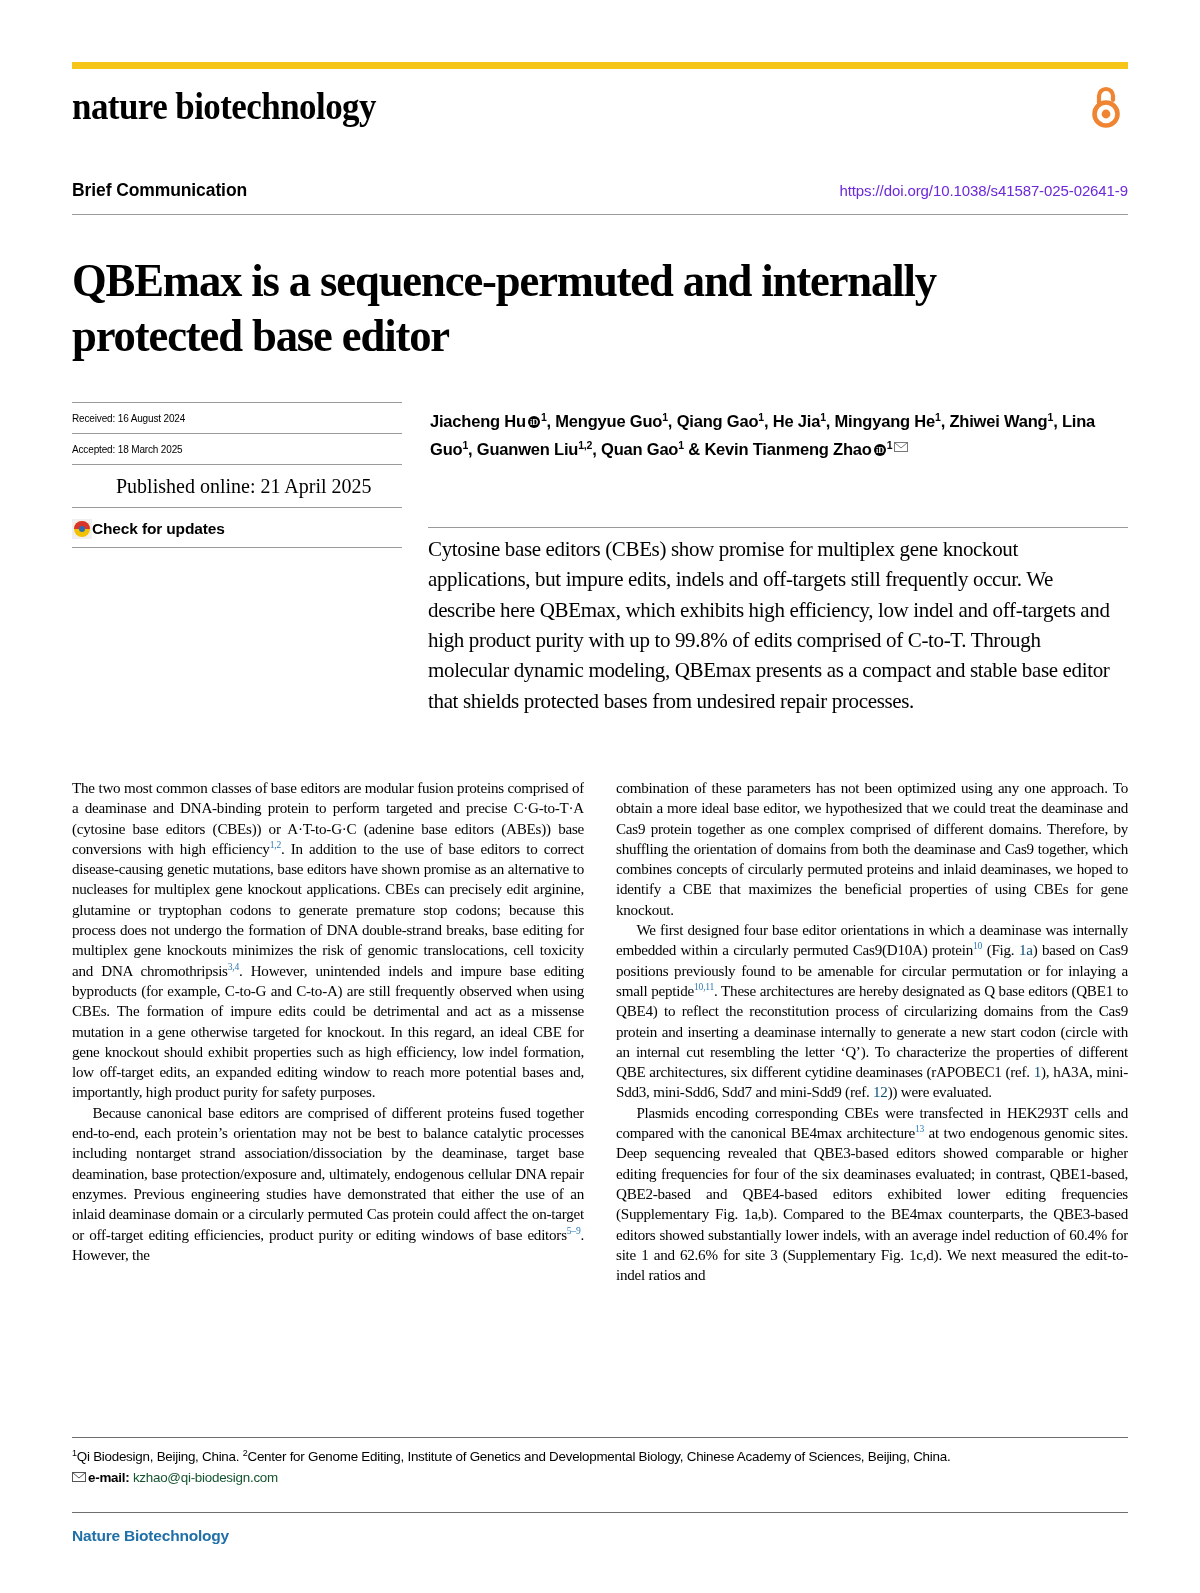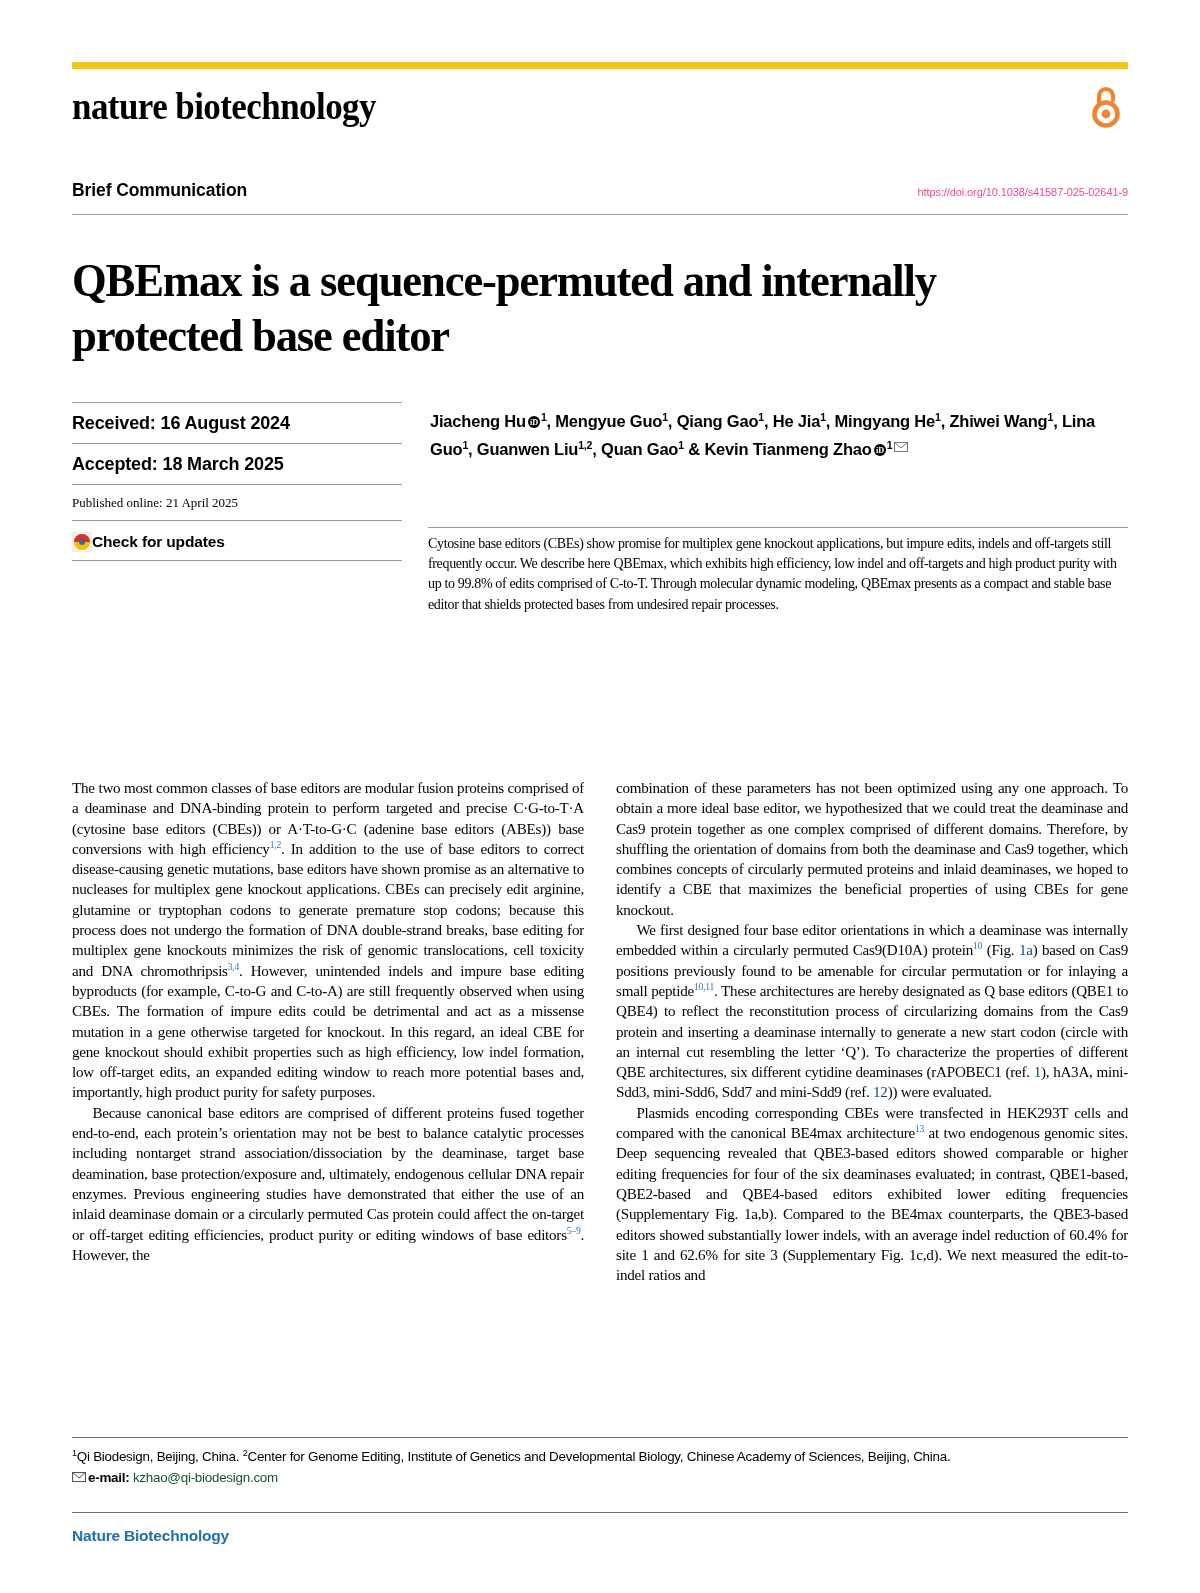--- a/index.html
+++ b/index.html
@@ -72,22 +72,22 @@
     display: flex;
     align-items: baseline;
     justify-content: space-between;
   }
   .art-type {
     font-size: 17.5px;
     font-weight: 700;
     letter-spacing: -0.1px;
   }
   .doi-link {
-    font-size: 11px;
-    color: #ec4899;
+    font-size: 15px;
+    color: #6d28d9;
     text-decoration: none;
     letter-spacing: -0.1px;
   }
   .rule-thin {
     position: absolute;
     left: 72px;
     width: 1056px;
     height: 1px;
     background: #9a9a9a;
   }
@@ -114,30 +114,31 @@
     left: 72px;
     top: 402px;
     width: 330px;
   }
   .meta-rule {
     height: 1px;
     background: #9a9a9a;
     width: 100%;
   }
   .meta-item {
-    font-size: 18px;
-    font-weight: 700;
+    font-size: 10px;
+    font-weight: 400;
     letter-spacing: -0.15px;
     padding: 10px 0 9px 0;
   }
   .meta-item.serif-light {
     font-family: "Liberation Serif", serif;
     font-weight: 400;
-    font-size: 13px;
+    font-size: 20px;
     letter-spacing: 0;
+    margin-left: 44px;
   }
   .check-updates {
     display: flex;
     align-items: center;
     padding: 11px 0 8px 0;
   }
   .crossmark {
     width: 20px;
     height: 20px;
     flex: 0 0 auto;
@@ -188,21 +189,21 @@
     width: 700px;
     height: 1px;
     background: #9a9a9a;
   }
   .abstract {
     position: absolute;
     left: 428px;
     top: 534px;
     width: 694px;
     font-family: "Liberation Serif", serif;
-    font-size: 14px;
+    font-size: 21px;
     line-height: 1.445;
     letter-spacing: -0.35px;
     text-align: left;
   }
 
   
   .body-cols {
     position: absolute;
     left: 72px;
     top: 778px;

